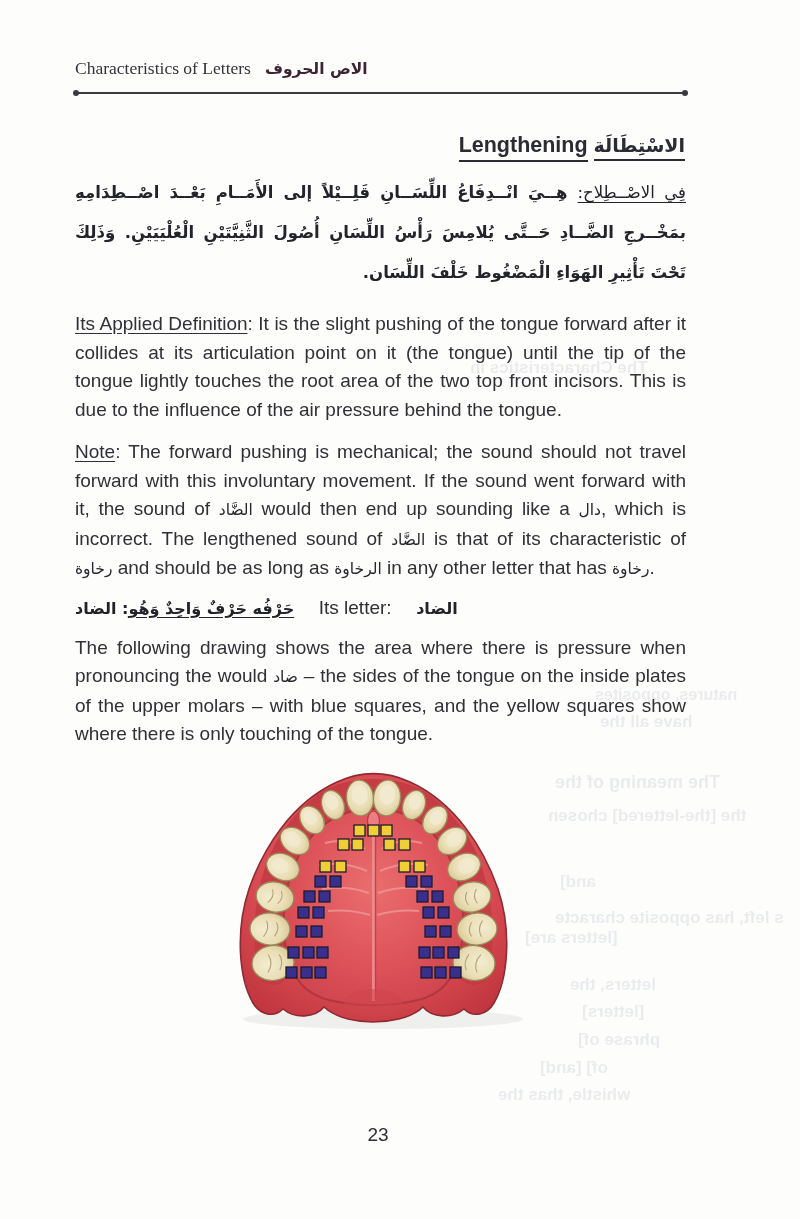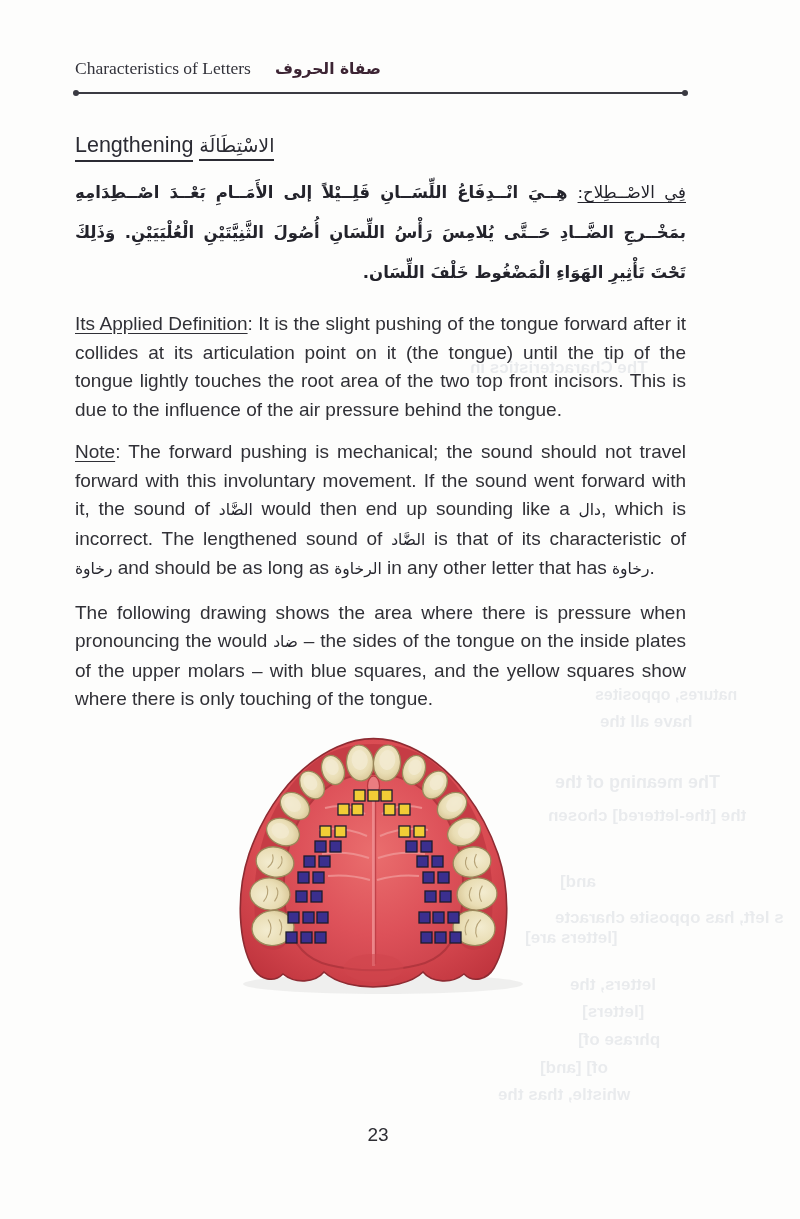--- a/index.html
+++ b/index.html
@@ -6,29 +6,29 @@
   .page{
     position:relative;
     width:800px;height:1219px;
     background:#fdfdfc;
     overflow:hidden;
     font-family:"Liberation Sans",sans-serif;
     color:#2e2e34;
   }
   .content{position:relative;padding:58px 115px 0 75px;}
   
-  .header-row{display:flex;align-items:baseline;gap:24px;}
+  .header-row{display:flex;align-items:baseline;gap:14px;}
   .header-en{font-family:"Liberation Serif",serif;font-size:17.5px;color:#33333b;}
   .header-ar{font-family:"DejaVu Sans",sans-serif;font-size:15.5px;font-weight:bold;color:#3c2433;}
   .rule{position:relative;margin-top:13px;height:2px;background:#3a3a42;width:611px;}
   .rule::before,.rule::after{content:"";position:absolute;top:-2px;width:6px;height:6px;border-radius:50%;background:#3a3a42;}
   .rule::before{left:-2px;}
   .rule::after{right:-2px;}
   
-  .sec-title{margin-top:39px;font-size:21.5px;font-weight:normal;color:#2b2b33;}
+  .sec-title{margin-top:39px;font-size:21.5px;font-weight:bold;color:#2b2b33;text-align:right;}
   .sec-title .tw{border-bottom:2px solid #2b2b33;padding-bottom:3px;}
   .sec-title .ar{font-family:"DejaVu Sans",sans-serif;font-size:19px;}
   
   p{margin:0;}
   .body-p{font-size:19px;line-height:28.5px;text-align:justify;width:611px;color:#303036;}
   .u{text-decoration:underline;text-underline-offset:3px;}
   .ar{font-family:"DejaVu Sans",sans-serif;unicode-bidi:isolate;direction:rtl;}
   .ar-sm{font-family:"DejaVu Sans",sans-serif;font-size:15.5px;unicode-bidi:isolate;direction:rtl;color:#26262e;}
   .def-line{margin-top:23px;font-size:19px;}
   .def-line .gap{display:inline-block;width:10px;}
@@ -74,36 +74,43 @@
       <div style="left: 582px; top: 1002px; font-size: 17px;">[letters]</div>
       <div style="left: 578px; top: 1030px; font-size: 17px;">phrase of]</div>
       <div style="left: 540px; top: 1058px; font-size: 17px;">of] [and]</div>
       <div style="left: 498px; top: 1085px; font-size: 17px;">whistle, thas the</div>
     </div>
 
   <div class="content">
 
     <div class="header-row">
       <span class="header-en">Characteristics of Letters</span>
-      <span class="header-ar">صفاة الحروف</span>
+      <span class="header-ar">الاص الحروف</span>
     </div>
     <div class="rule"></div>
 
     <h1 class="sec-title">
       <span class="tw">Lengthening</span>
       <span class="tw ar">الاسْتِطَالَة</span>
     </h1>
 
 
     <p class="arabic-para"><span class="lead">فِي الاصْــطِلاح:</span><span> هِــيَ انْــدِفَاعُ اللِّسَــانِ قَلِــيْلاً إلى الأَمَــامِ بَعْــدَ اصْــطِدَامِهِ بمَخْــرجِ الضَّــادِ حَــتَّى يُلامِسَ رَأْسُ اللِّسَانِ أُصُولَ الثَّنِيَّتَيْنِ الْعُلْيَيَيْنِ. وَذَلِكَ تَحْتَ تَأْثِيرِ الهَوَاءِ الْمَضْغُوط خَلْفَ اللِّسَان.</span></p>
 
     <p class="body-p applied"><span class="u">Its Applied Definition</span><span>:  It is the slight pushing of the tongue forward after it collides at its articulation point on it (the tongue) until the tip of the tongue lightly touches the root area of the two top front incisors.  This is due to the influence of the air pressure behind the tongue.</span></p>
 
     <p class="body-p note-p"><span class="u">Note</span><span>:  The forward pushing is mechanical; the sound should not travel forward with this involuntary movement.  If the sound went forward with it, the sound of </span><span class="ar-sm">الضَّاد</span><span> would then end up sounding like a </span><span class="ar-sm">دال</span><span>, which is incorrect.  The lengthened sound of </span><span class="ar-sm">الضَّاد</span><span> is that of its characteristic of </span><span class="ar-sm">رخاوة</span><span> and should be as long as </span><span class="ar-sm">الرخاوة</span><span> in any other letter that has </span><span class="ar-sm">رخاوة</span><span>.</span></p>
 
+    <p class="letter-line">
+      <span class="ar-b ar"><span class="u">حَرْفُه حَرْفٌ وَاحِدٌ وَهُو</span><span>: </span><b>الضاد</b></span>
+      <span class="sp"></span>
+      <span>Its letter:</span>
+      <span class="sp"></span>
+      <b class="ar-b">الضاد</b>
+    </p>
 
     <p class="body-p drawing-p"><span>The following drawing shows the area where there is pressure when pronouncing the would </span><span class="ar-sm">ضاد</span><span> – the sides of the tongue on the inside plates of the upper molars – with blue squares, and the yellow squares show where there is only touching of the tongue.</span></p>
 
     <div class="figure">
       <svg width="320" height="262" viewBox="0 0 320 262">
         <defs>
           <radialGradient id="gumGrad" cx="50%" cy="42%" r="68%">
             <stop offset="0%" stop-color="#e5605f"></stop>
             <stop offset="62%" stop-color="#da4c53"></stop>
             <stop offset="100%" stop-color="#c0353e"></stop>

